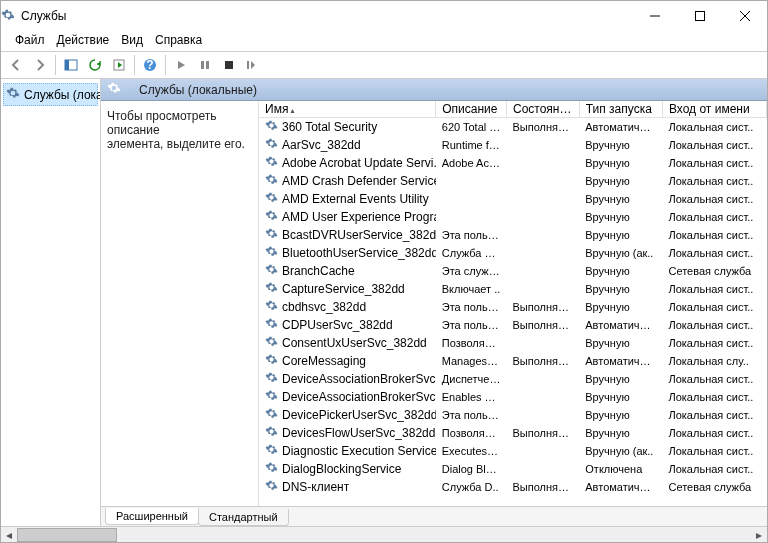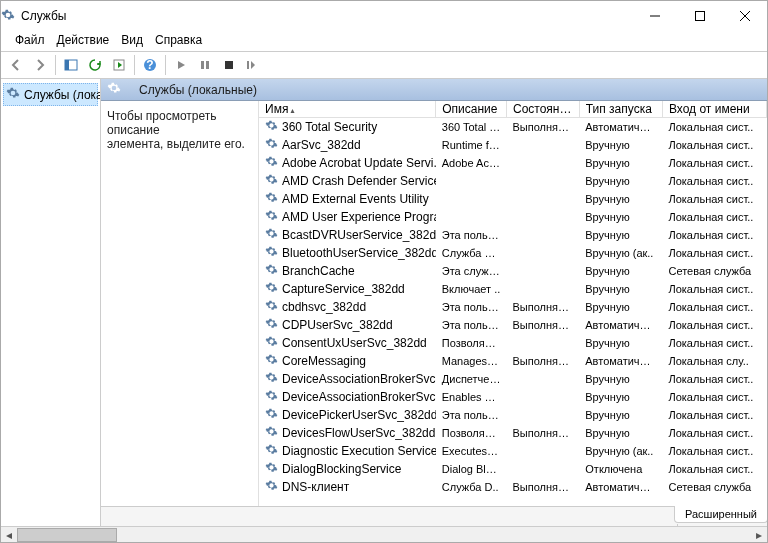--- a/index.html
+++ b/index.html
@@ -34,21 +34,21 @@
 .content { flex: 1; display: flex; overflow: hidden; }
 .left-pane { width: 158px; padding: 8px 6px; border-right: 1px solid #e0e0e0; font-size: 11px; color: #222; }
 .list-wrap { flex: 1; overflow: auto; }
 table { border-collapse: collapse; width: 100%; table-layout: fixed; }
 th { text-align: left; font-weight: 400; padding: 1px 6px; border-right: 1px solid #e0e0e0; border-bottom: 1px solid #e0e0e0; white-space: nowrap; overflow: hidden; text-overflow: ellipsis; background: #fff; position: sticky; top: 0; }
 td { padding: 1px 6px; white-space: nowrap; overflow: hidden; text-overflow: ellipsis; font-size: 11px; }
 td.name-cell { display: flex; align-items: center; gap: 4px; text-align: right; }
 .sort-arrow { font-size: 8px; color: #555; margin-left: 2px; }
 
 
-.tabs { height: 20px; border-top: 1px solid #ccc; display: flex; align-items: flex-end; padding-left: 4px; background: #f5f5f5; flex-direction: column; }
+.tabs { height: 20px; border-top: 1px solid #ccc; display: flex; align-items: flex-end; padding-left: 4px; background: #f5f5f5; }
 .tab { padding: 2px 10px; border: 1px solid #ccc; border-top: none; border-radius: 0 0 4px 4px; margin-right: -1px; font-size: 11px; }
 .tab.active { background: #fff; position: relative; top: -1px; }
 
 
 .hscroll { height: 16px; border-top: 1px solid #ccc; display: flex; align-items: center; background: #f0f0f0; }
 .hscroll .track { flex: 1; height: 16px; position: relative; }
 .hscroll .thumb { position: absolute; left: 0; width: 100px; height: 14px; top: 1px; background: #cdcdcd; border: 1px solid #aaa; }
 .hscroll .arrow { width: 16px; height: 16px; display: flex; align-items: center; justify-content: center; color: #555; }
 
 
@@ -201,21 +201,21 @@
               </tr>
             </thead>
             <tbody id="rows">
                 <tr>
                   <td class="name-cell">
                     <span><svg class="gear-svg" viewBox="0 0 24 24" style="width:13px;height:13px">
                         <path d="M12 8a4 4 0 100 8 4 4 0 000-8zm9 4a7 7 0 01-.1 1.2l2 1.6-2 3.4-2.4-1a7 7 0 01-2 .1l-.4 2.5h-4l-.4-2.5a7 7 0 01-2-1.2l-2.4 1-2-3.4 2-1.6A7 7 0 013 12a7 7 0 01.1-1.2l-2-1.6 2-3.4 2.4 1a7 7 0 012-1.2L8 3h4l.4 2.5a7 7 0 012 1.2l2.4-1 2 3.4-2 1.6A7 7 0 0121 12z"></path>
                       </svg></span>
                     <span>360 Total Security</span>
                   </td>
-                  <td>360 Total S..</td>
+                  <td>620 Total S..</td>
                   <td>Выполняется</td>
                   <td>Автоматичес..</td>
                   <td>Локальная сист..</td>
                 </tr>
                 <tr>
                   <td class="name-cell">
                     <span><svg class="gear-svg" viewBox="0 0 24 24" style="width:13px;height:13px">
                         <path d="M12 8a4 4 0 100 8 4 4 0 000-8zm9 4a7 7 0 01-.1 1.2l2 1.6-2 3.4-2.4-1a7 7 0 01-2 .1l-.4 2.5h-4l-.4-2.5a7 7 0 01-2-1.2l-2.4 1-2-3.4 2-1.6A7 7 0 013 12a7 7 0 01.1-1.2l-2-1.6 2-3.4 2.4 1a7 7 0 012-1.2L8 3h4l.4 2.5a7 7 0 012 1.2l2.4-1 2 3.4-2 1.6A7 7 0 0121 12z"></path>
                       </svg></span>
                     <span>AarSvc_382dd</span>

